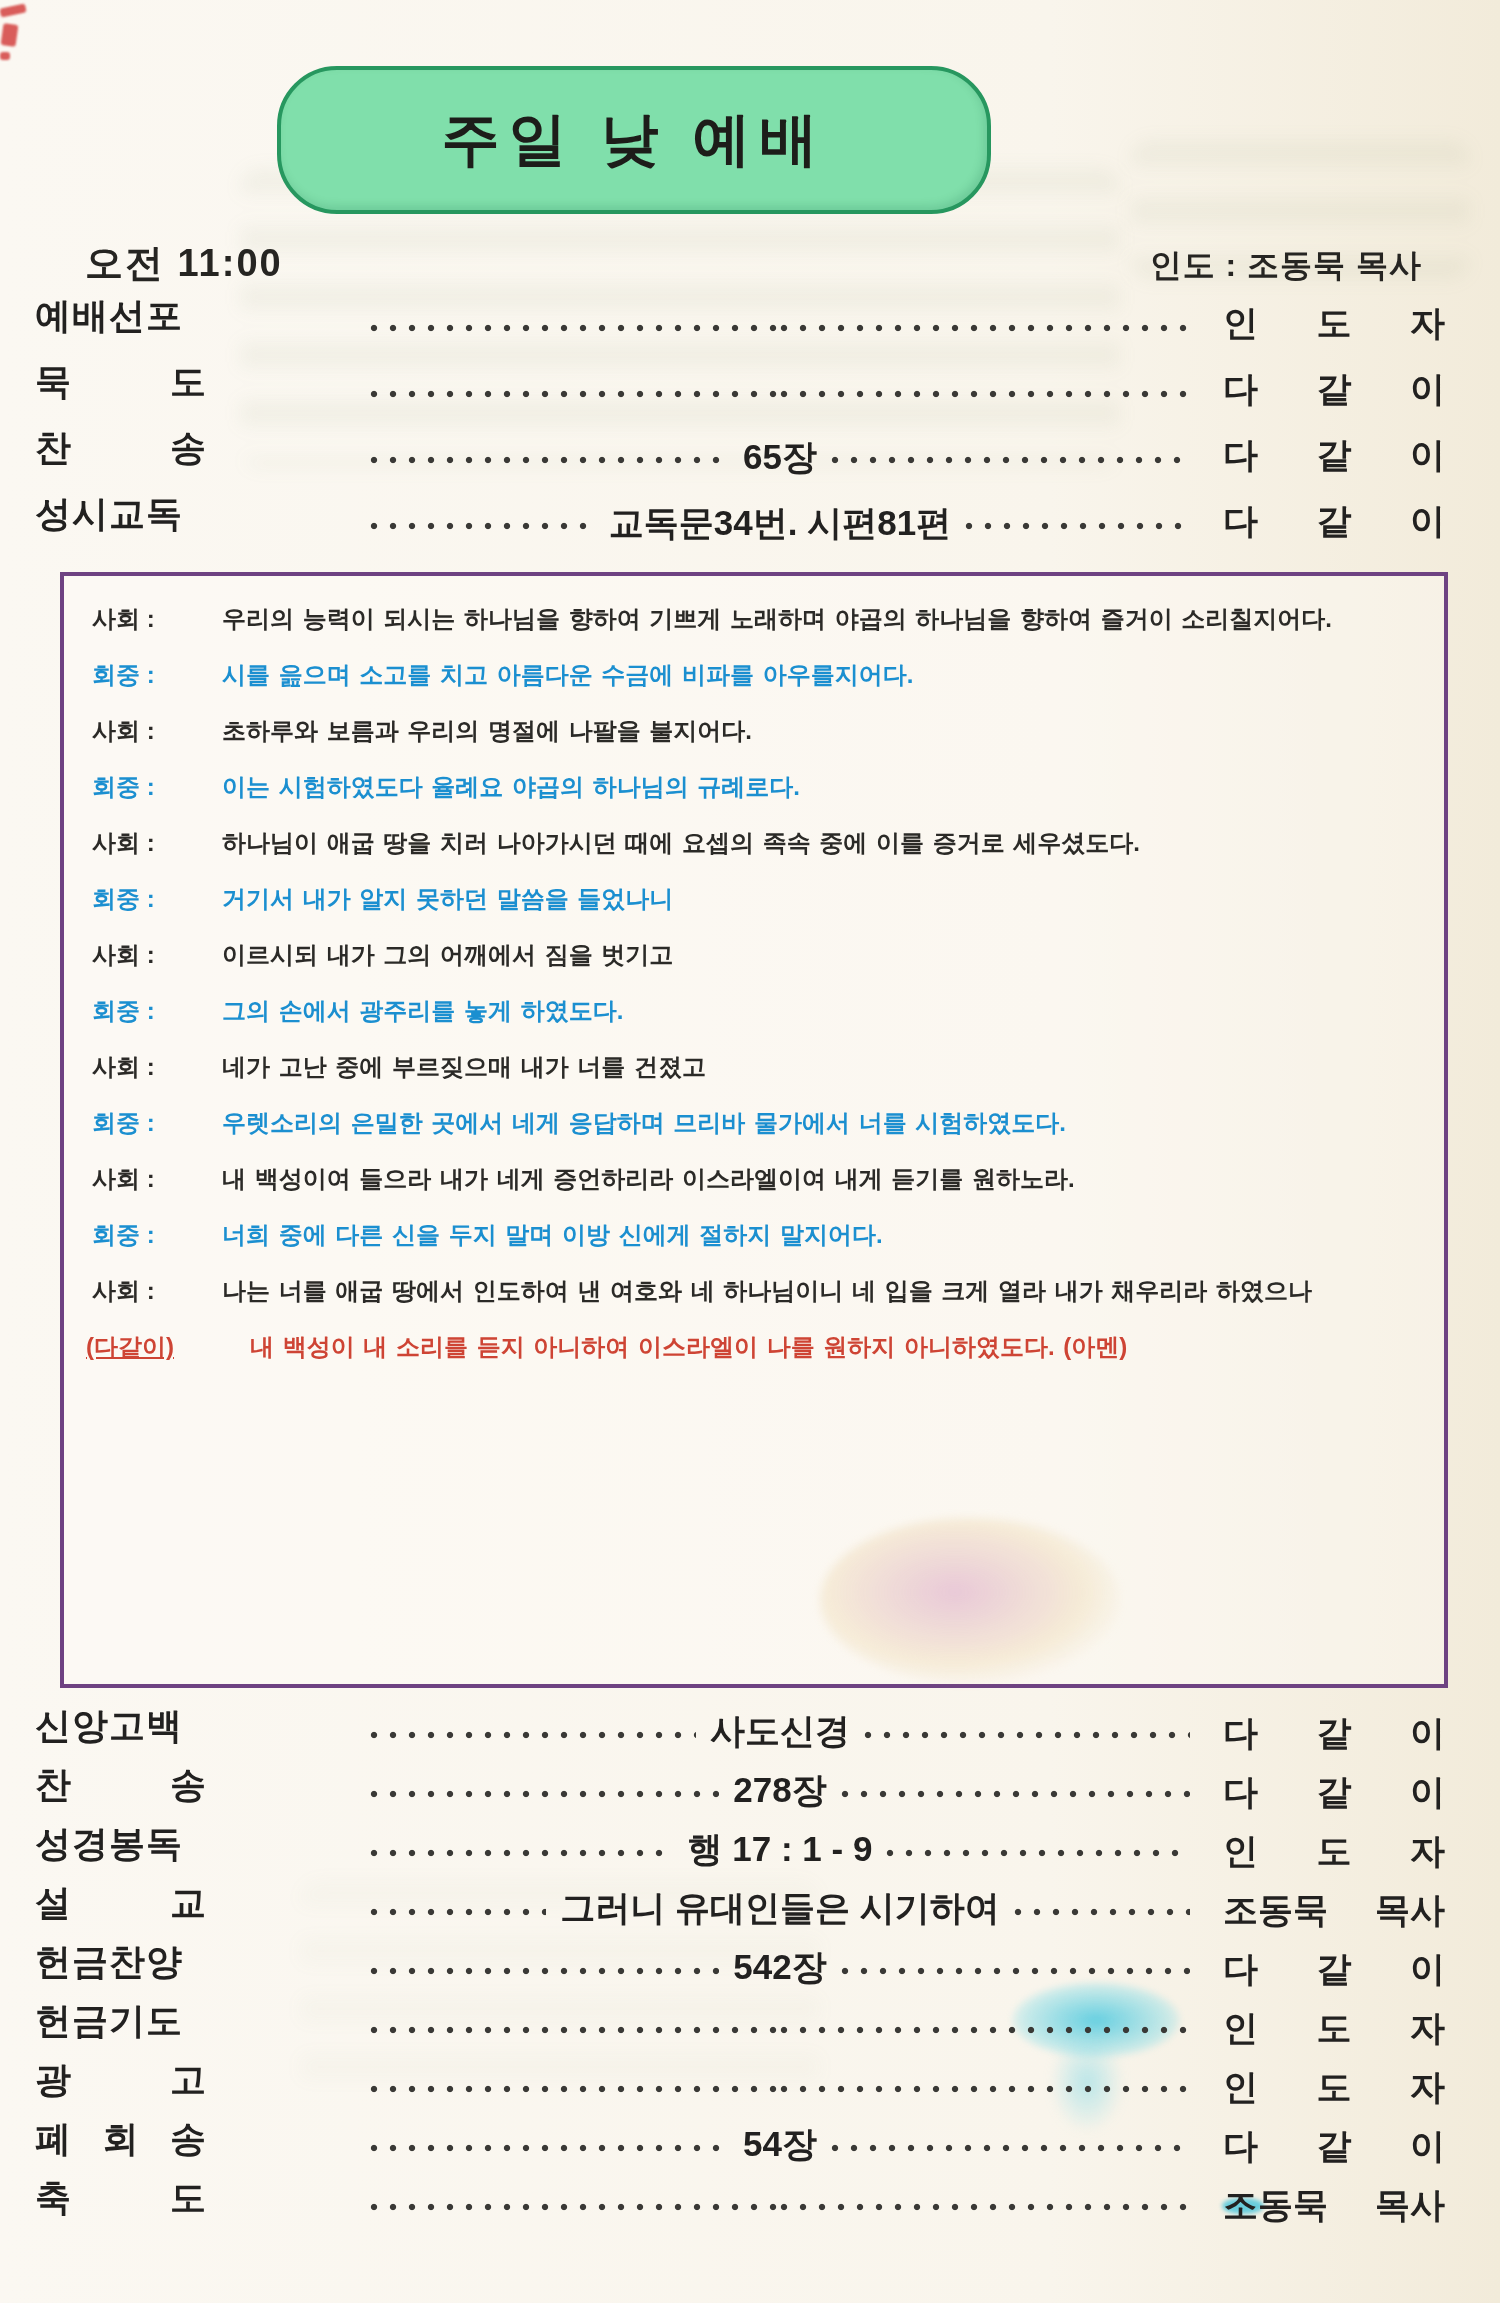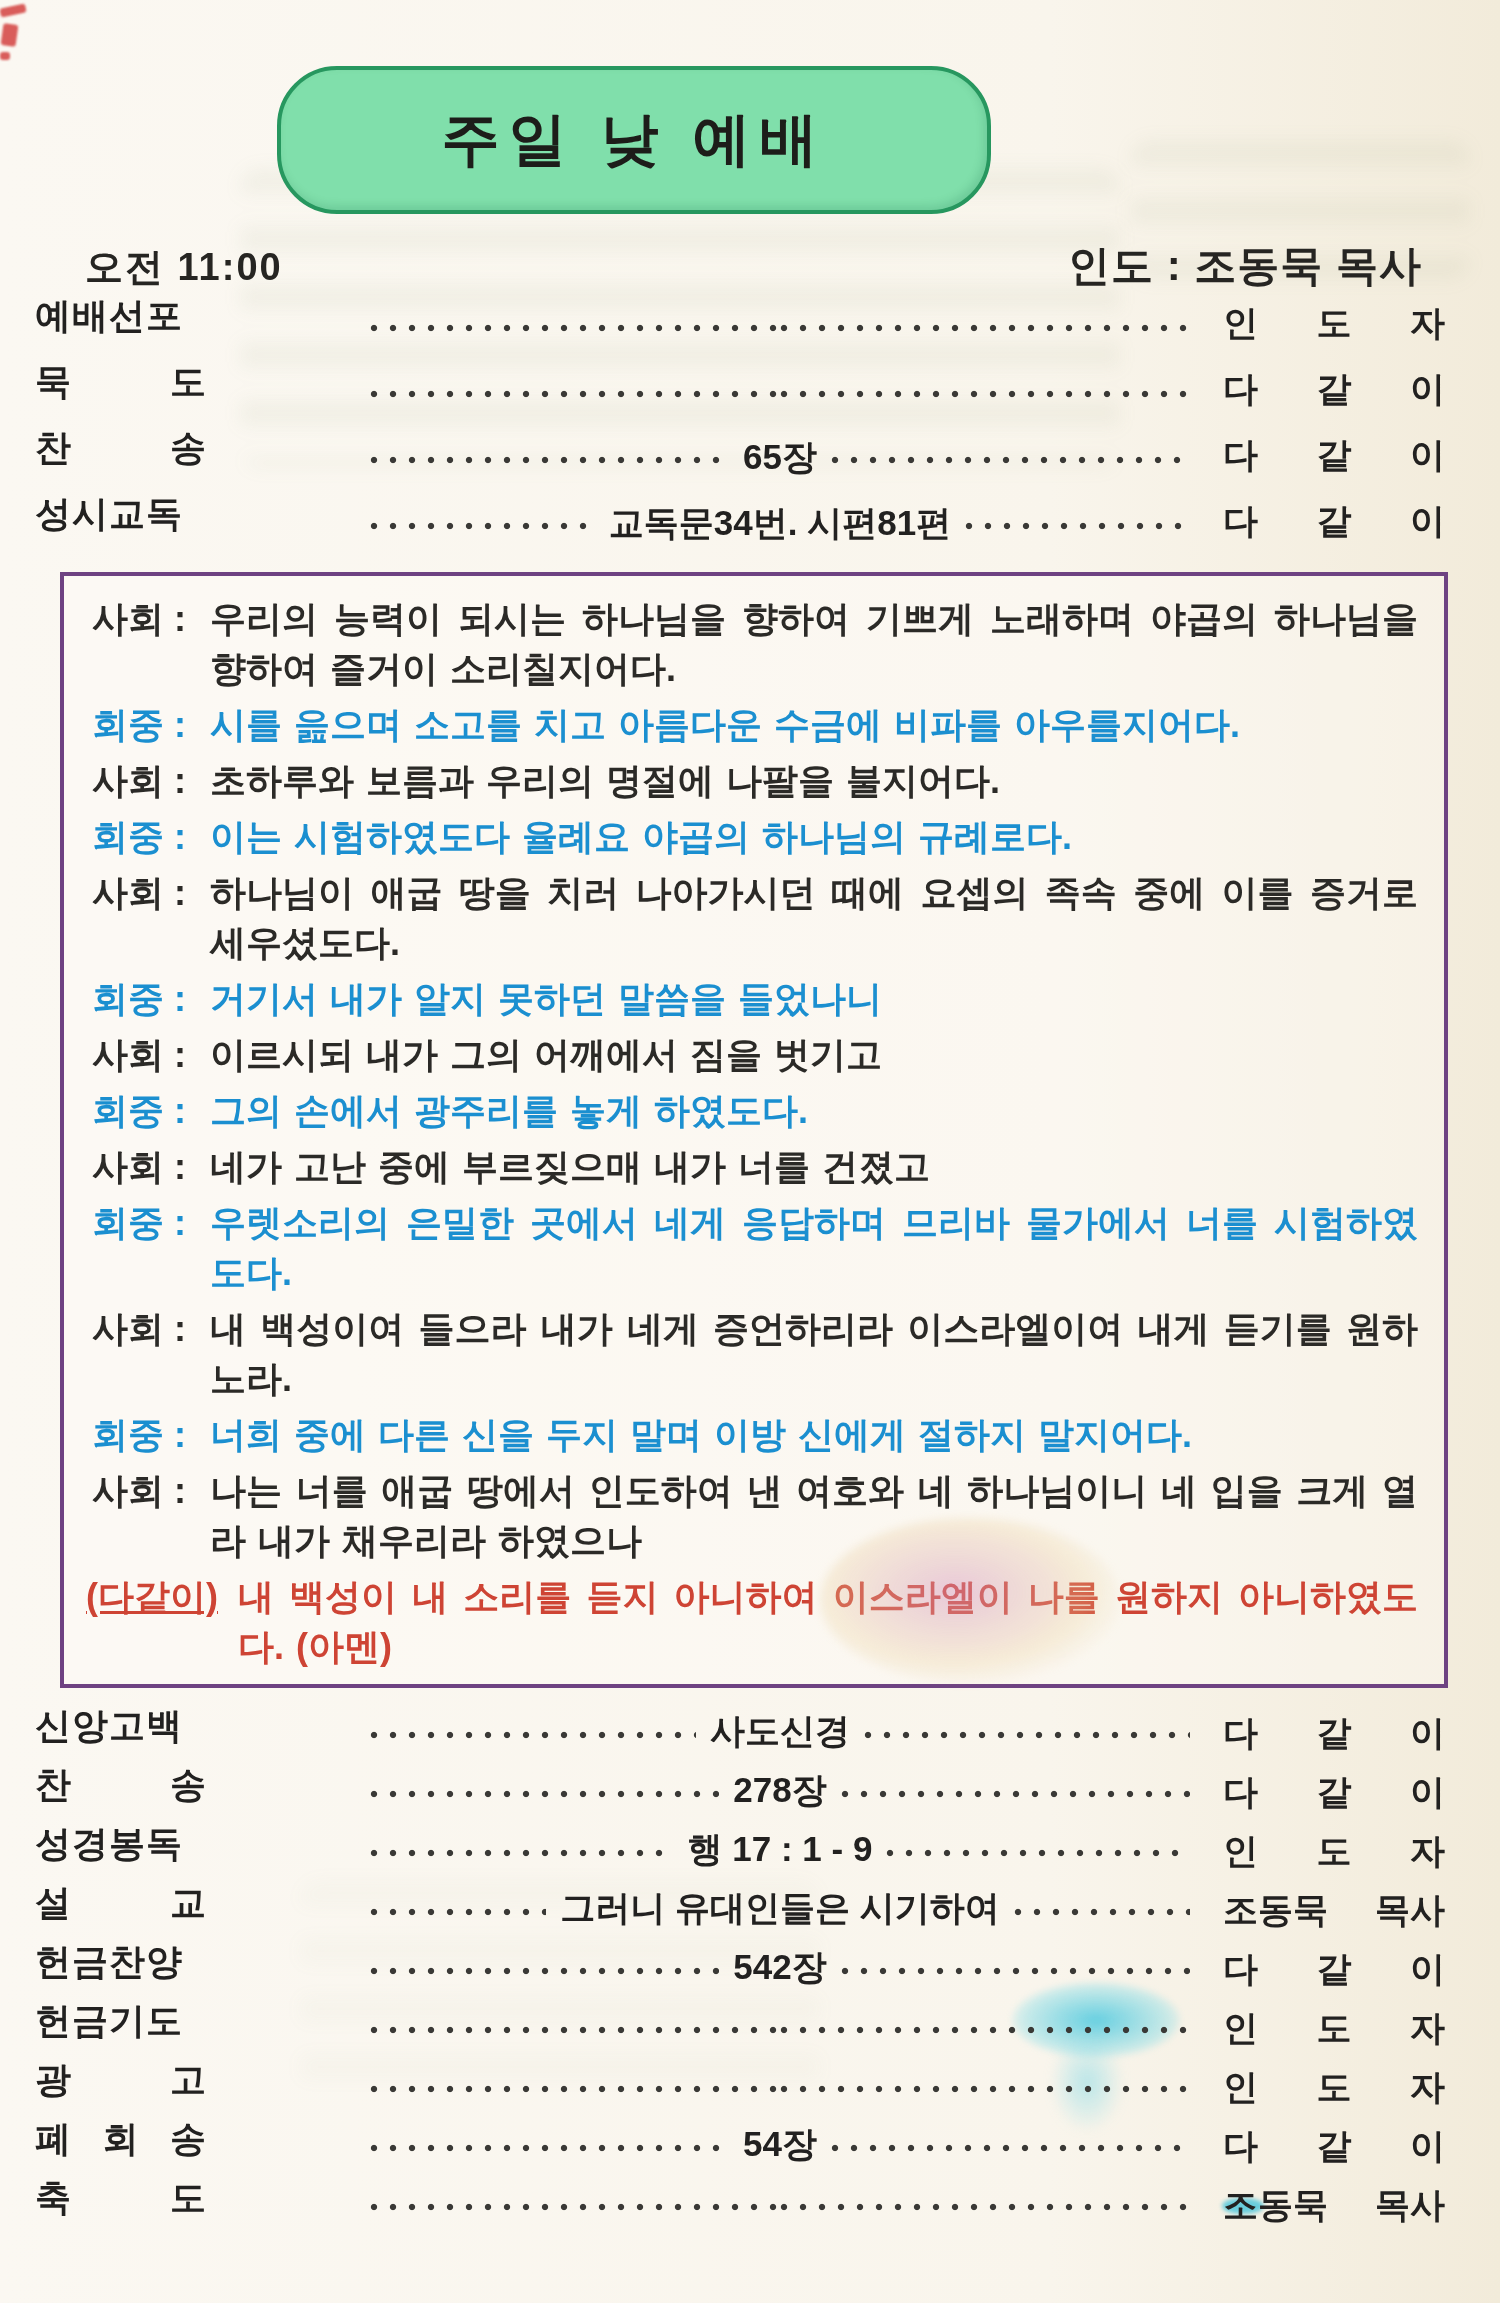--- a/index.html
+++ b/index.html
@@ -13,21 +13,21 @@
   .pill{
     position:absolute;left:277px;top:66px;width:714px;height:148px;
     background:#80dfab;border:4px solid #27975f;border-radius:60px;
     display:flex;align-items:center;justify-content:center;
     box-shadow:inset -3px -4px 8px rgba(20,110,70,.18);
   }
   .pill-title{font-size:58px;font-weight:900;letter-spacing:9px;color:#1d1d1a;}
   
   .head-line{position:absolute;left:85px;right:78px;top:238px;display:flex;justify-content:space-between;align-items:baseline;}
   .svc-time{font-size:38px;font-weight:700;letter-spacing:2px;}
-  .svc-leader{font-size:42px;font-weight:700;letter-spacing:1px;}
+  .svc-leader{font-size:32px;font-weight:700;letter-spacing:1px;}
   
   .order-list{position:absolute;left:35px;right:55px;}
   #order-top{top:292px;}
   #order-top .order-row{height:66px;}
   #order-bottom{top:1702px;}
   #order-bottom .order-row{height:59px;}
   .order-row{display:flex;}
   .olabel{
     width:172px;flex:none;font-size:36px;font-weight:800;letter-spacing:1px;
     text-align:justify;text-align-last:justify;color:#222120;
@@ -42,21 +42,21 @@
   .oby{
     width:222px;margin-left:auto;flex:none;font-size:35px;font-weight:700;
     text-align:justify;text-align-last:justify;color:#222120;white-space:nowrap;margin-top:8px;
   }
   
   #reading-box{
     position:absolute;left:60px;top:572px;width:1388px;height:1116px;
     border:4px solid #6e4282;background:rgba(255,253,248,.35);
     padding:18px 26px 14px 28px;
   }
-  .rentry{display:flex;margin-bottom:6px;font-size:36px;line-height:50px;}
+  .rentry{display:flex;margin-bottom:6px;font-size:24px;line-height:50px;gap:12px;}
   .spk{flex:none;width:118px;font-weight:700;white-space:nowrap;}
   .rtxt{flex:1;text-align:justify;font-weight:600;word-spacing:2px;}
   .role-leader{color:#2b2a27;}
   .role-people{color:#1b8fd0;}
   .role-people .rtxt{font-weight:700;}
   .role-people .spk{font-weight:800;}
   .role-all{color:#ce4434;}
   .role-all .spk{width:152px;margin-left:-6px;text-decoration:underline;}
   .role-all .rtxt{font-weight:700;}
   

